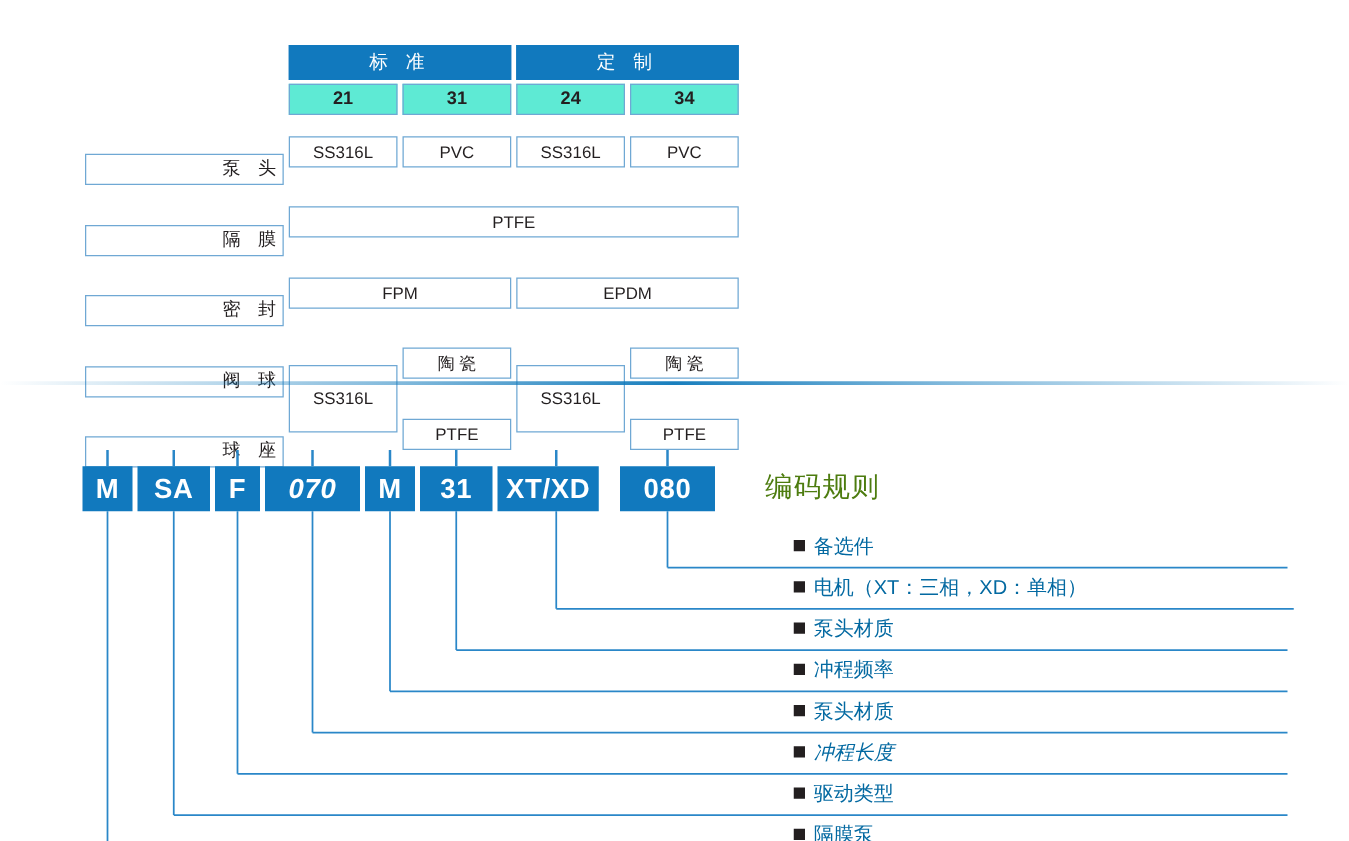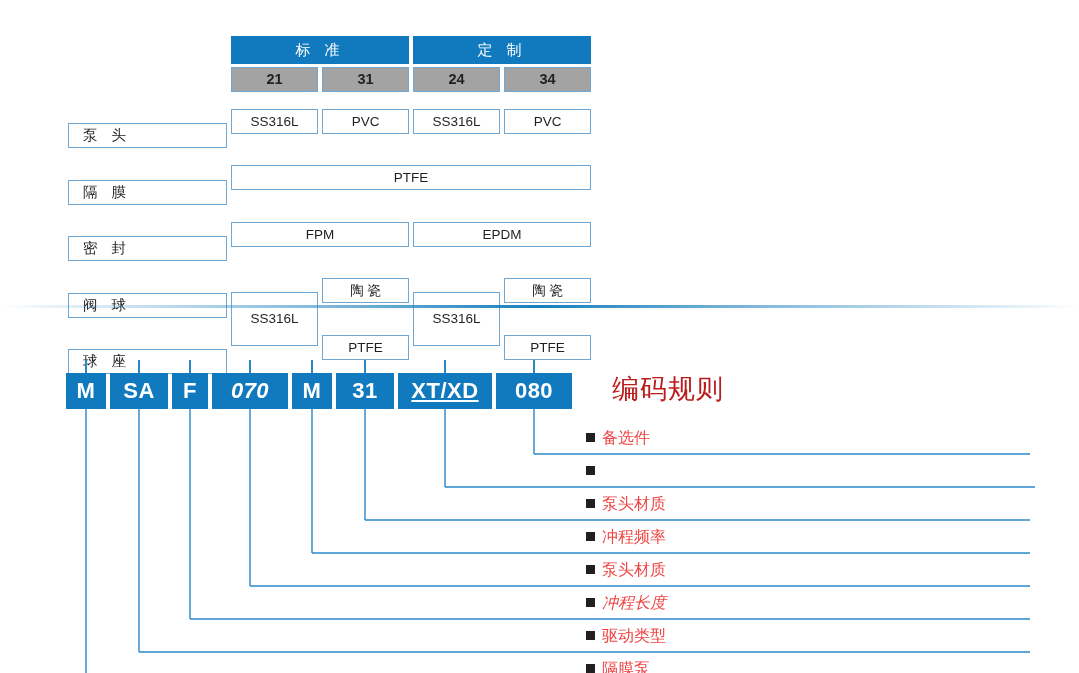--- a/index.html
+++ b/index.html
@@ -17,31 +17,31 @@
     padding:0;vertical-align:middle;text-align:center;
     font-size:13.5px;color:#231f20;height:27px;
   }
   .cellbox{
     border:1px solid #6fa8d4;background:#ffffff;
     height:23px;line-height:23px;margin:1.5px 2px;
     font-size:13.5px;color:#231f20;white-space:nowrap;overflow:hidden;
   }
   .cellbox.tall{height:52px;line-height:52px;}
   .rowlabel{
-    text-align:left;padding-left:14px;letter-spacing:5px;
+    text-align:right;padding-left:14px;letter-spacing:5px;
     font-size:14.5px;
     margin-top:30px;
   }
   .hdr-main{
     background:#1179be;color:#ffffff;font-weight:normal;font-size:15px;
     letter-spacing:5px;height:26px;line-height:26px;margin:1.5px 2px;
     border:1px solid #1179be;
   }
   .hdr-sub{
-    background:#a3a3a3;color:#231f20;font-weight:bold;font-size:14.5px;
+    background:#5eead4;color:#231f20;font-weight:bold;font-size:14.5px;
     height:23px;line-height:23px;margin:1.5px 2px;border:1px solid #6fa8d4;
   }
   td.nolabel .cellbox{border:none;background:transparent;}
 
   
   #section-divider{
     position:absolute;left:0;top:305px;width:1079px;height:3px;
     background:linear-gradient(to right,
       rgba(255,255,255,0) 0%,
       rgba(23,126,190,0.10) 5%,
@@ -57,26 +57,26 @@
   .code-block{
     position:absolute;top:373px;height:36px;
     background:#1179be;color:#ffffff;font-weight:bold;
     font-size:22px;line-height:36px;text-align:center;
     letter-spacing:0.5px;
   }
   svg#connectors{position:absolute;left:0;top:0;width:1079px;height:673px;}
 
   .rule-title{
     position:absolute;left:612px;top:373px;
-    font-size:27px;font-weight:normal;color:#b91c1c;
+    font-size:22px;font-weight:normal;color:#4d7c0f;
     letter-spacing:1px;line-height:33px;
   }
   .legend-row{
-    position:absolute;left:586px;height:33px;line-height:33px;
-    font-size:16px;color:#ef4444;white-space:nowrap;
+    position:absolute;left:635px;height:33px;line-height:33px;
+    font-size:16px;color:#0369a1;white-space:nowrap;
   }
   .legend-row .sq{
     display:inline-block;width:9px;height:9px;background:#231f20;
     margin-right:7px;vertical-align:1px;
   }
 </style>
 </head>
 <body>
 
 <div class="page">
@@ -223,29 +223,29 @@
         <line x1="534" y1="454" x2="1030" y2="454" stroke="#2a87c8" stroke-width="1.4"></line>
       </svg>
 
     <div id="blocks-layer">
         <div class="code-block" style="left: 66px; width: 40px;"><span>M</span></div>
         <div class="code-block" style="left: 110px; width: 58px;"><span>SA</span></div>
         <div class="code-block" style="left: 172px; width: 36px;"><span>F</span></div>
         <div class="code-block" style="left: 212px; width: 76px; font-style: italic;"><span>070</span></div>
         <div class="code-block" style="left: 292px; width: 40px;"><span>M</span></div>
         <div class="code-block" style="left: 336px; width: 58px;"><span>31</span></div>
-        <div class="code-block" style="left: 398px; width: 94px; text-decoration: underline;"><span>XT/XD</span></div>
+        <div class="code-block" style="left: 398px; width: 81px;"><span>XT/XD</span></div>
         <div class="code-block" style="left: 496px; width: 76px;"><span>080</span></div>
       </div>
 
     <div class="rule-title">编码规则</div>
 
     <div id="legend-layer">
         <div class="legend-row" style="top: 421px;"><span class="sq"></span><span>备选件</span></div>
-        <div class="legend-row" style="top: 454px;"><span class="sq"></span></div>
+        <div class="legend-row" style="top: 454px;"><span class="sq"></span><span>电机（XT：三相，XD：单相）</span></div>
         <div class="legend-row" style="top: 487px;"><span class="sq"></span><span>泵头材质</span></div>
         <div class="legend-row" style="top: 520px;"><span class="sq"></span><span>冲程频率</span></div>
         <div class="legend-row" style="top: 553px;"><span class="sq"></span><span>泵头材质</span></div>
         <div class="legend-row" style="top: 586px; font-style: italic;"><span class="sq"></span><span>冲程长度</span></div>
         <div class="legend-row" style="top: 619px;"><span class="sq"></span><span>驱动类型</span></div>
         <div class="legend-row" style="top: 652px;"><span class="sq"></span><span>隔膜泵</span></div>
       </div>
   </div>
 
 </div>

